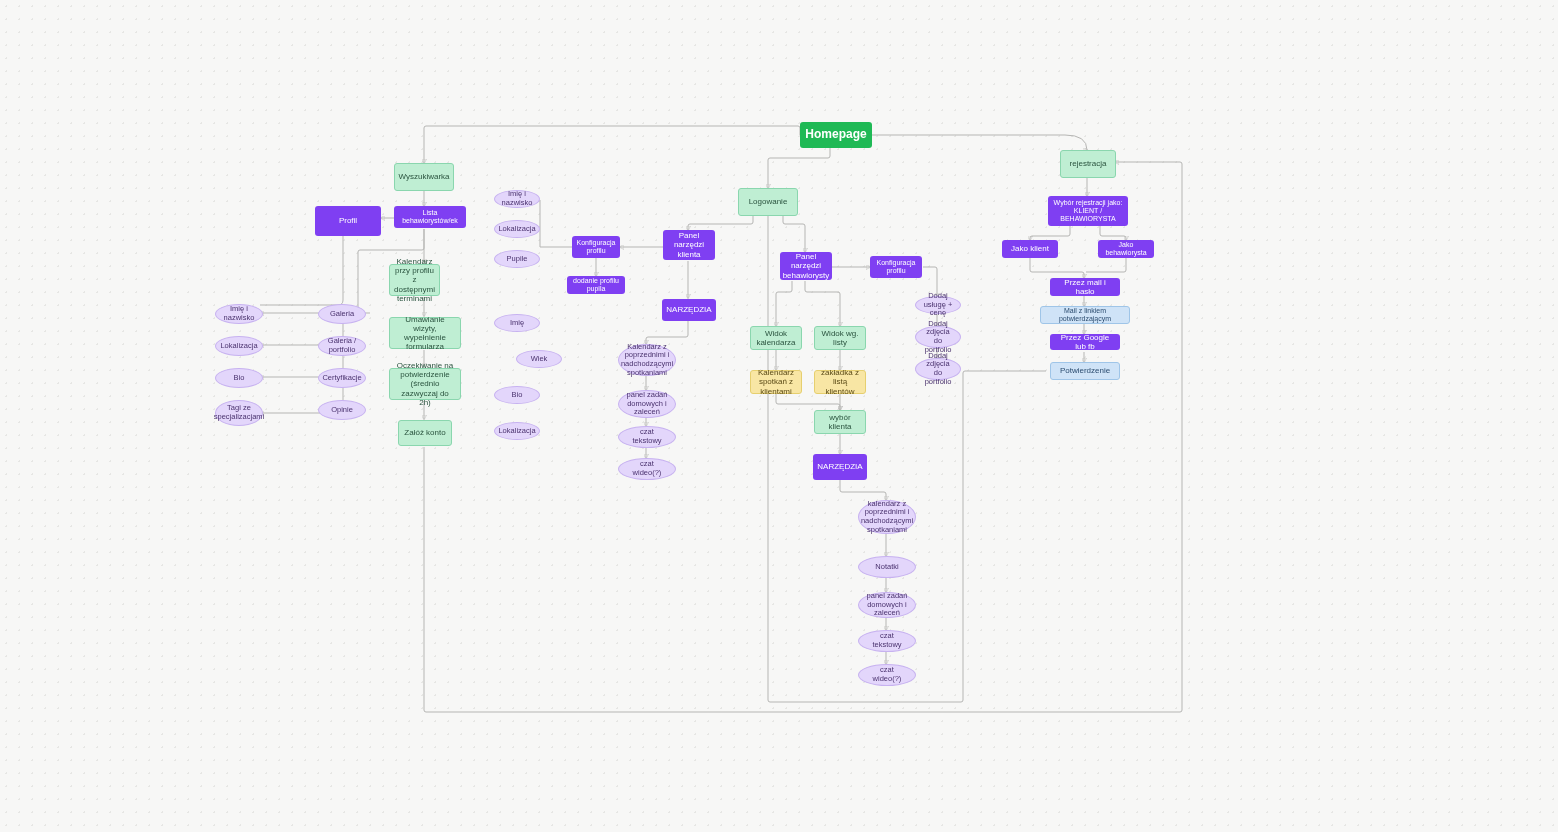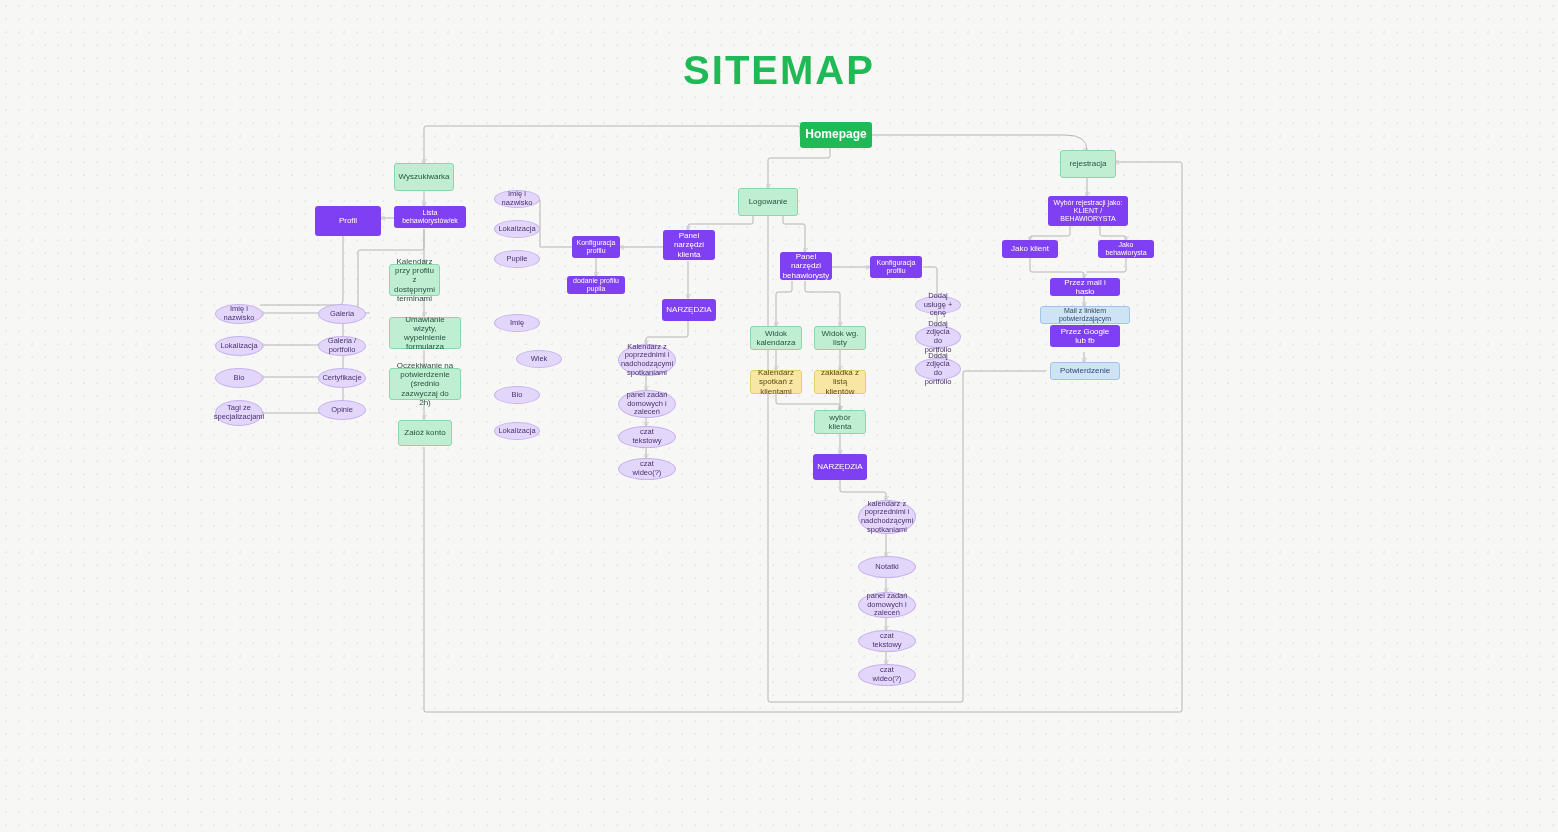--- a/index.html
+++ b/index.html
@@ -12,21 +12,20 @@
   .b-yellow{background:#f8e6a4;border:1px solid #e6cf6f;color:#5b4b16}
   .b-blue{background:#cfe3f7;border:1px solid #9fc5e8;color:#2b4c6f}
   .oval{position:absolute;display:flex;align-items:center;justify-content:center;text-align:center;font-size:7.5px;line-height:1.15;background:#e3d6fb;border:1px solid #c7b2f0;color:#4a326e;border-radius:50%;padding:3px 6px;box-sizing:border-box}
   svg.wires{position:absolute;inset:0;width:1558px;height:832px;pointer-events:none}
   svg.wires path{fill:none;stroke:#b5b5b3;stroke-width:1}
 </style>
 </head>
 <body>
 
 <div class="canvas">
-  <div class="title">SITEMAP</div>
 
   <svg class="wires">
     <defs>
       <marker id="arr" viewBox="0 0 10 10" refX="8" refY="5" markerWidth="5" markerHeight="5" orient="auto-start-reverse">
         <path d="M0,0 L10,5 L0,10 z" fill="#b5b5b3"></path>
       </marker>
     </defs>
 
     <path d="M800 135 L800 128 Q800 126 798 126 L426 126 Q424 126 424 128 L424 163" marker-end="url(#arr)"></path>
 
@@ -171,15 +170,15 @@
   <div class="oval" style="left:858px;top:592px;width:58px;height:26px">panel zadań domowych i zaleceń</div>
   <div class="oval" style="left:858px;top:630px;width:58px;height:22px">czat tekstowy</div>
   <div class="oval" style="left:858px;top:664px;width:58px;height:22px">czat wideo(?)</div>
 
   <div class="box b-green" style="left:1060px;top:150px;width:56px;height:28px">rejestracja</div>
   <div class="box b-purple" style="left:1048px;top:196px;width:80px;height:30px;font-size:7px">Wybór rejestracji jako: KLIENT / BEHAWIORYSTA</div>
   <div class="box b-purple" style="left:1002px;top:240px;width:56px;height:18px">Jako klient</div>
   <div class="box b-purple" style="left:1098px;top:240px;width:56px;height:18px;font-size:7px">Jako behawiorysta</div>
   <div class="box b-purple" style="left:1050px;top:278px;width:70px;height:18px">Przez mail i hasło</div>
   <div class="box b-blue" style="left:1040px;top:306px;width:90px;height:18px;font-size:7px">Mail z linkiem potwierdzającym</div>
-  <div class="box b-purple" style="left:1050px;top:325px;width:70px;height:22px">Przez Google lub fb</div>
+  <div class="box b-purple" style="left:1050px;top:334px;width:70px;height:16px">Przez Google lub fb</div>
   <div class="box b-blue" style="left:1050px;top:362px;width:70px;height:18px">Potwierdzenie</div>
 </div>
 
 </body></html>

